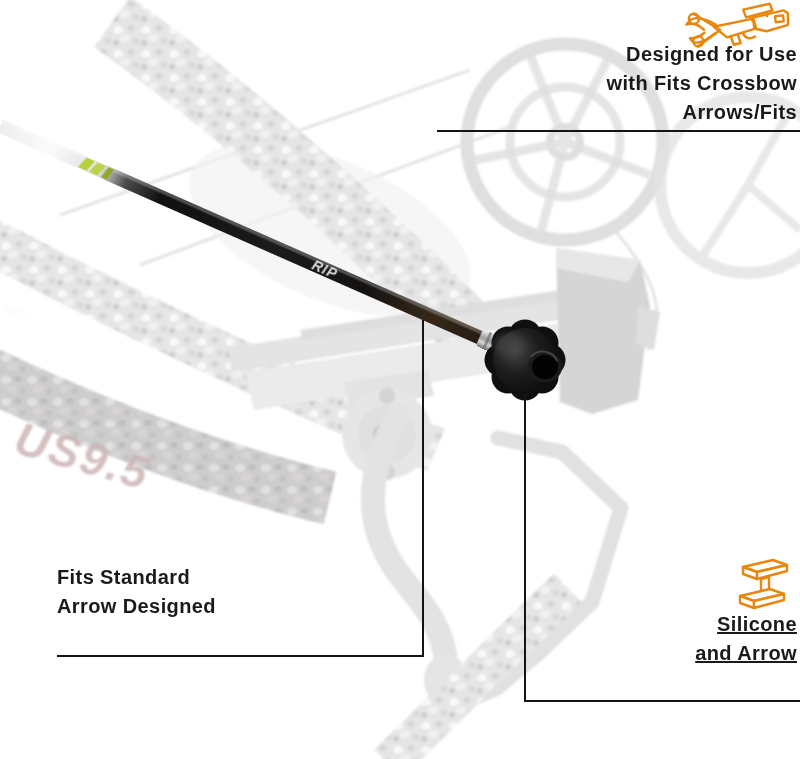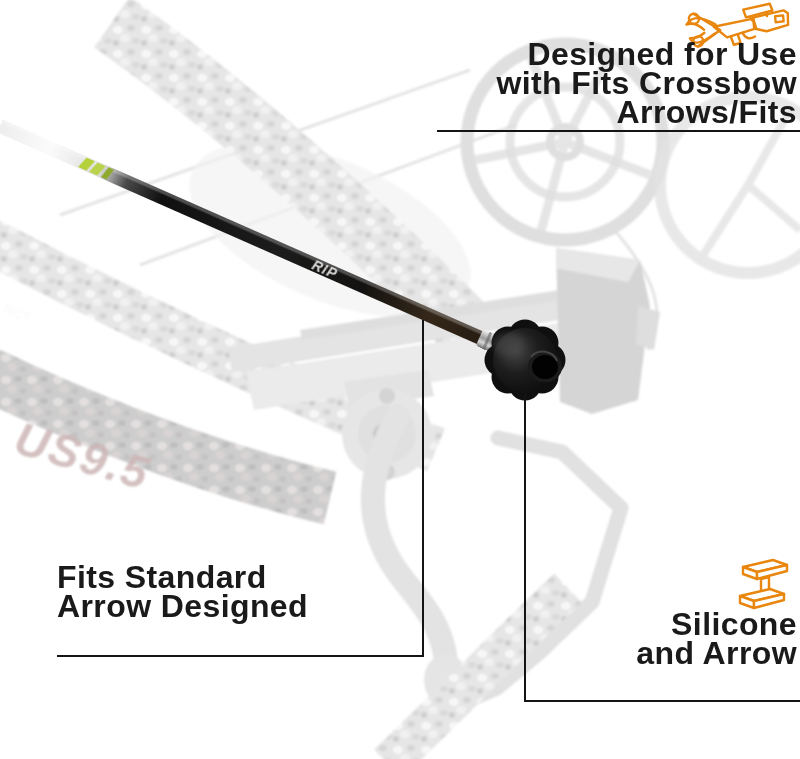--- a/index.html
+++ b/index.html
@@ -3,32 +3,32 @@
 <meta charset="utf-8">
 <style>
   html,body{margin:0;padding:0;background:#fff;}
   #canvas{
     position:relative;width:800px;height:759px;background:#ffffff;
     overflow:hidden;font-family:"Liberation Sans","DejaVu Sans",sans-serif;
   }
   #photo-svg{position:absolute;left:0;top:0;}
   .callout-text{
     position:absolute;font-weight:700;color:#1a1a1a;
-    font-size:32px;line-height:29px;letter-spacing:.4px;white-space:nowrap;
+    font-size:20px;line-height:29px;letter-spacing:.4px;white-space:nowrap;
   }
   .align-right{text-align:right;}
   .leader{position:absolute;background:#141414;}
   #line-top{left:437px;top:130px;width:363px;height:2px;}
   #line-bl-h{left:57px;top:655px;width:367px;height:2px;}
   #line-bl-v{left:422px;top:320px;width:2px;height:337px;}
   #line-br-v{left:524px;top:394px;width:2px;height:308px;}
   #line-br-h{left:524px;top:700px;width:276px;height:2px;}
   #callout-top{top:40px;right:3px;}
   #callout-bl{left:57px;top:563px;}
-  #callout-br{right:3px;top:610px;}
+  #callout-br{right:3px;top:610px;text-decoration:underline;}
   .icon{position:absolute;}
   #icon-crossbow{left:684px;top:1px;}
   #icon-beam{left:736px;top:554px;}
 </style>
 </head>
 <body>
 
 <div id="canvas">
 
   <svg id="photo-svg" width="800" height="759" viewBox="0 0 800 759">

